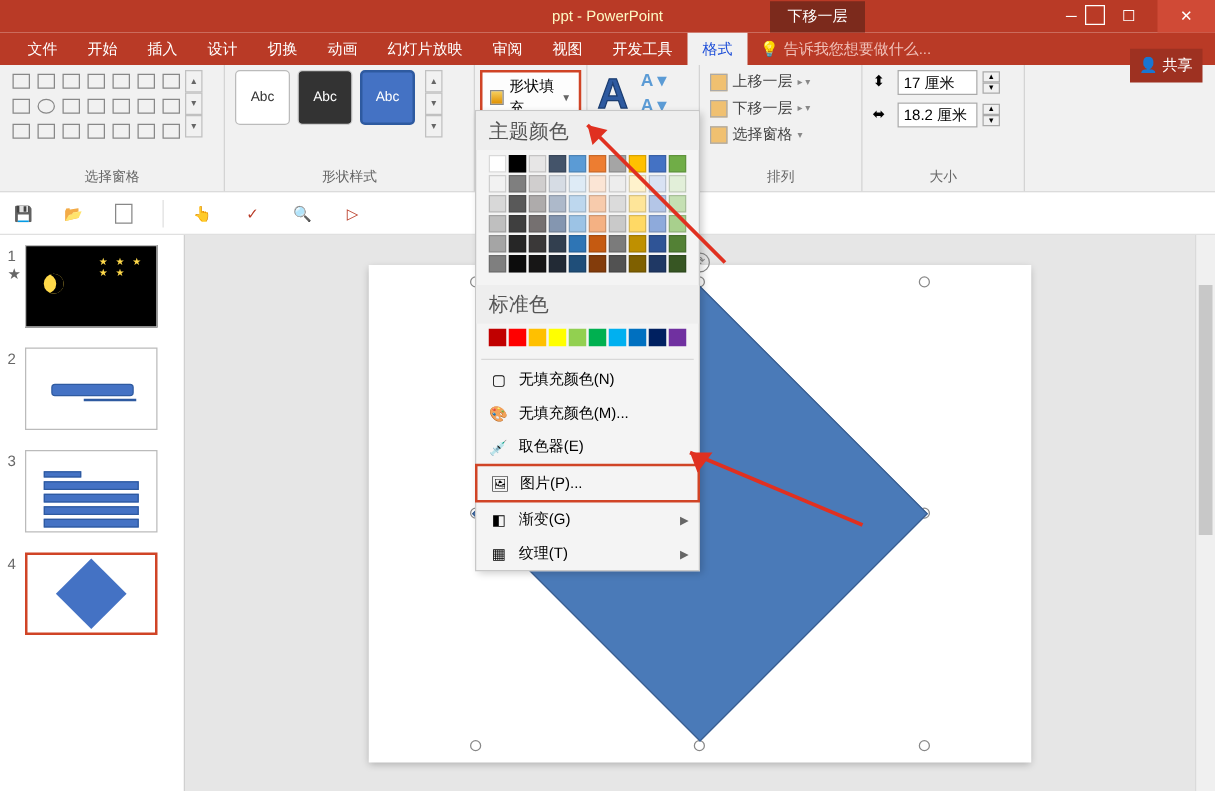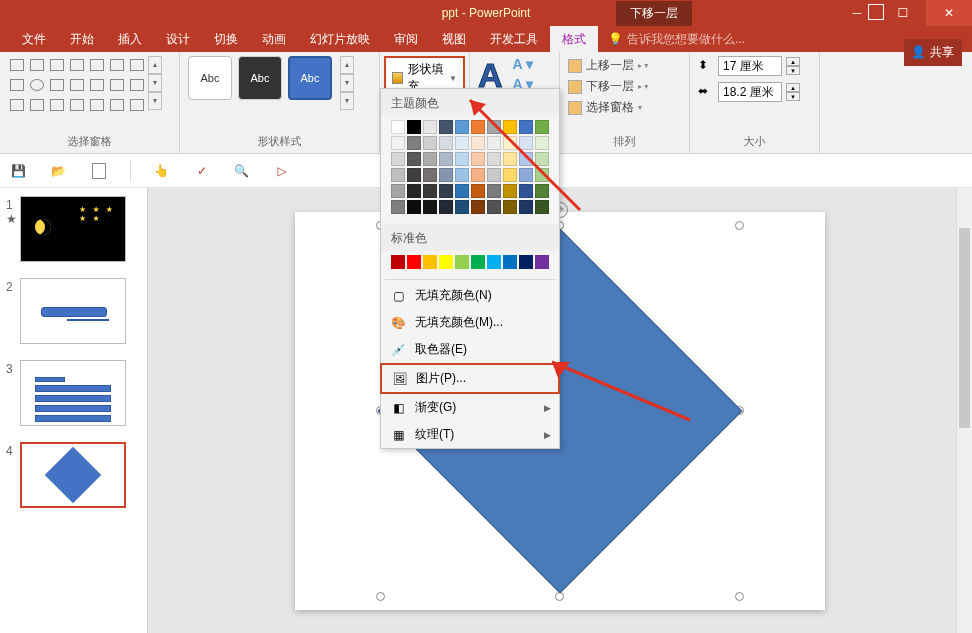--- a/index.html
+++ b/index.html
@@ -8,21 +8,21 @@
 .titlebar { height: 26px; background: #b93a26; color: #fff; display: flex; align-items: center; position: relative; }
 .titlebar .title { position: absolute; left: 50%; transform: translateX(-50%); color: #fef9c3; }
 .titlebar .tools-tab { position: absolute; right: 280px; background: #7c2a1c; padding: 4px 14px; font-size: 12px; }
 .titlebar .winctrls { position: absolute; right: 0; display: flex; }
 .titlebar .winctrls div { width: 46px; height: 26px; display: flex; align-items: center; justify-content: center; color: #fff; }
 .titlebar .winctrls .close { background: #d04a36; }
 .ribbon-icon { position: absolute; left: 868px; top: 4px; width: 16px; height: 16px; border: 1px solid #fff; }
 
 .tabs { height: 26px; background: #b93a26; display: flex; align-items: center; padding-left: 10px; }
 .tabs .tab { padding: 5px 12px; color: #fff; cursor: pointer; }
-.tabs .tab.active { background: #f1f1f1; color: #a21caf; }
+.tabs .tab.active { background: #f1f1f1; color: #1d4ed8; }
 .tabs .tell { color: #f0c0b8; margin-left: 10px; display: flex; align-items: center; gap: 4px; }
 .tabs .right { margin-left: auto; display: flex; align-items: center; color: #fff; padding-right: 10px; gap: 10px; flex-direction: column; }
 .tabs .share { background: #9e3121; padding: 5px 8px; }
 
 .ribbon { height: 102px; background: #f1f1f1; border-bottom: 1px solid #d4d4d4; display: flex; }
 .group { border-right: 1px solid #d4d4d4; padding: 4px 8px 2px 8px; display: flex; flex-direction: column; position: relative; }
 .group-label { text-align: center; font-size: 11px; color: #666; margin-top: auto; padding: 2px 0; }
 
 .shapes-gallery { display: grid; grid-template-columns: repeat(7, 18px); grid-auto-rows: 18px; gap: 2px; }
 .shapes-gallery .sh { border: 1px solid #888; width: 14px; height: 12px; margin: auto; }
@@ -82,21 +82,21 @@
 .shape-sel { position: absolute; left: 86px; top: 14px; width: 358px; height: 370px; }
 .handle { position: absolute; width: 9px; height: 9px; background: #fff; border: 1px solid #888; border-radius: 50%; }
 .h-tl { left: -5px; top: -5px; } .h-tr { right: -5px; top: -5px; }
 .h-bl { left: -5px; bottom: -5px; } .h-br { right: -5px; bottom: -5px; }
 .h-ml { left: -5px; top: 50%; margin-top: -5px; } .h-mr { right: -5px; top: 50%; margin-top: -5px; }
 .h-mt { top: -5px; left: 50%; margin-left: -5px; } .h-mb { bottom: -5px; left: 50%; margin-left: -5px; }
 .rot { position: absolute; left: 50%; top: -24px; margin-left: -8px; width: 16px; height: 16px; border: 1px solid #888; border-radius: 50%; color: #888; font-size: 10px; text-align: center; line-height: 14px; }
 .diamond { position: absolute; left: 50%; top: 50%; width: 258px; height: 258px; background: #4a7ab8; border: 1px solid #3a5e90; transform: translate(-50%,-50%) rotate(45deg); }
 
 .dropdown { position: absolute; left: 380px; top: 88px; width: 180px; background: #f4f4f4; border: 1px solid #c8c8c8; box-shadow: 2px 2px 6px rgba(0,0,0,0.2); z-index: 100; }
-.dd-section-label { padding: 6px 10px 4px 10px; font-size: 12px; color: #555; background: #eee; }
+.dd-section-label { padding: 6px 10px 4px 10px; font-size: 16px; color: #555; background: #eee; }
 .theme-colors { padding: 4px 10px 8px 10px; }
 .color-row { display: flex; gap: 2px; margin-bottom: 2px; }
 .color-row .c { width: 14px; height: 14px; border: 1px solid rgba(0,0,0,0.15); }
 .std-colors { padding: 4px 10px 8px 10px; display: flex; gap: 2px; }
 .std-colors .c { width: 14px; height: 14px; }
 .dd-item { display: flex; align-items: center; gap: 8px; padding: 5px 10px; cursor: pointer; position: relative; }
 .dd-item .ic { width: 16px; height: 16px; display: flex; align-items: center; justify-content: center; }
 .dd-item .arrow { position: absolute; right: 8px; font-size: 9px; color: #666; }
 .dd-item.boxed { border: 2px solid #d04426; margin: 0 -1px; }
 .dd-sep { height: 1px; background: #d8d8d8; margin: 2px 4px; }

